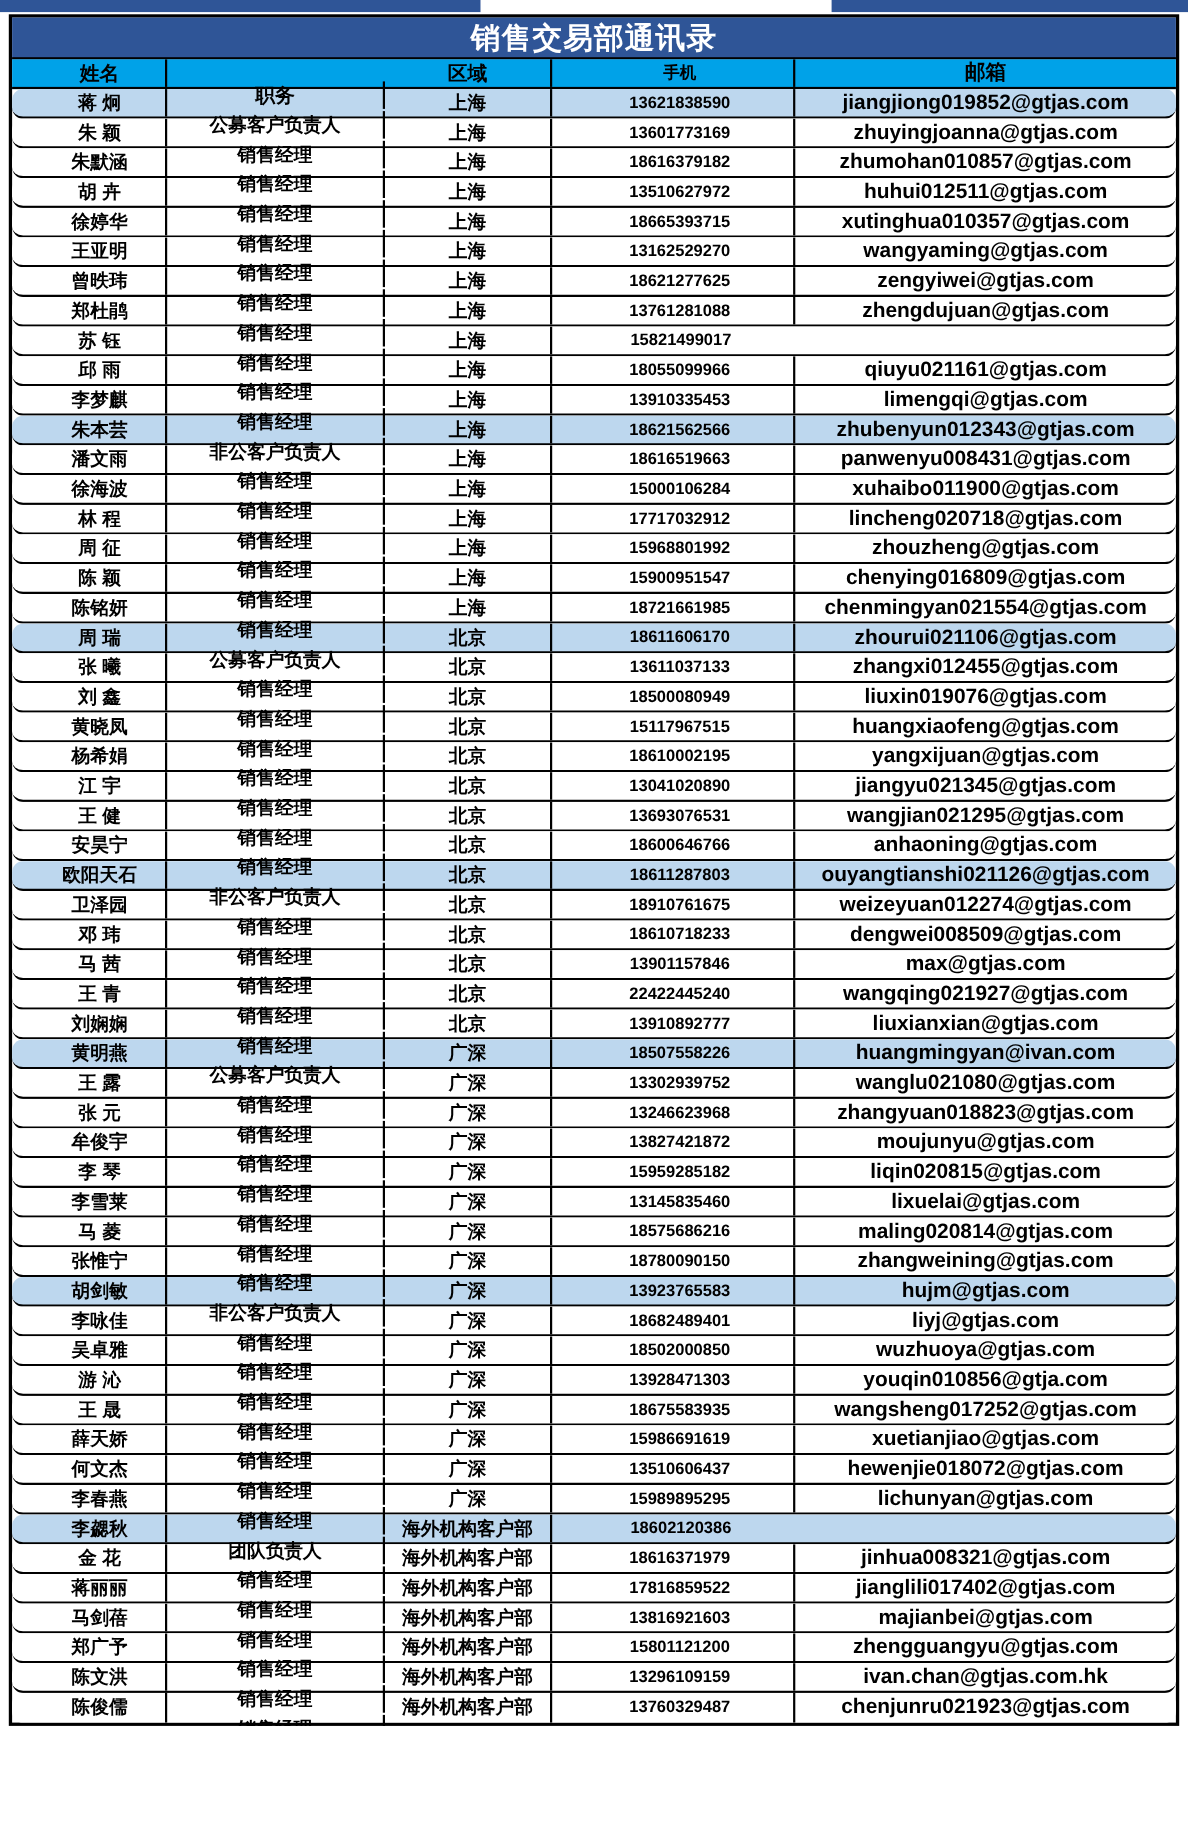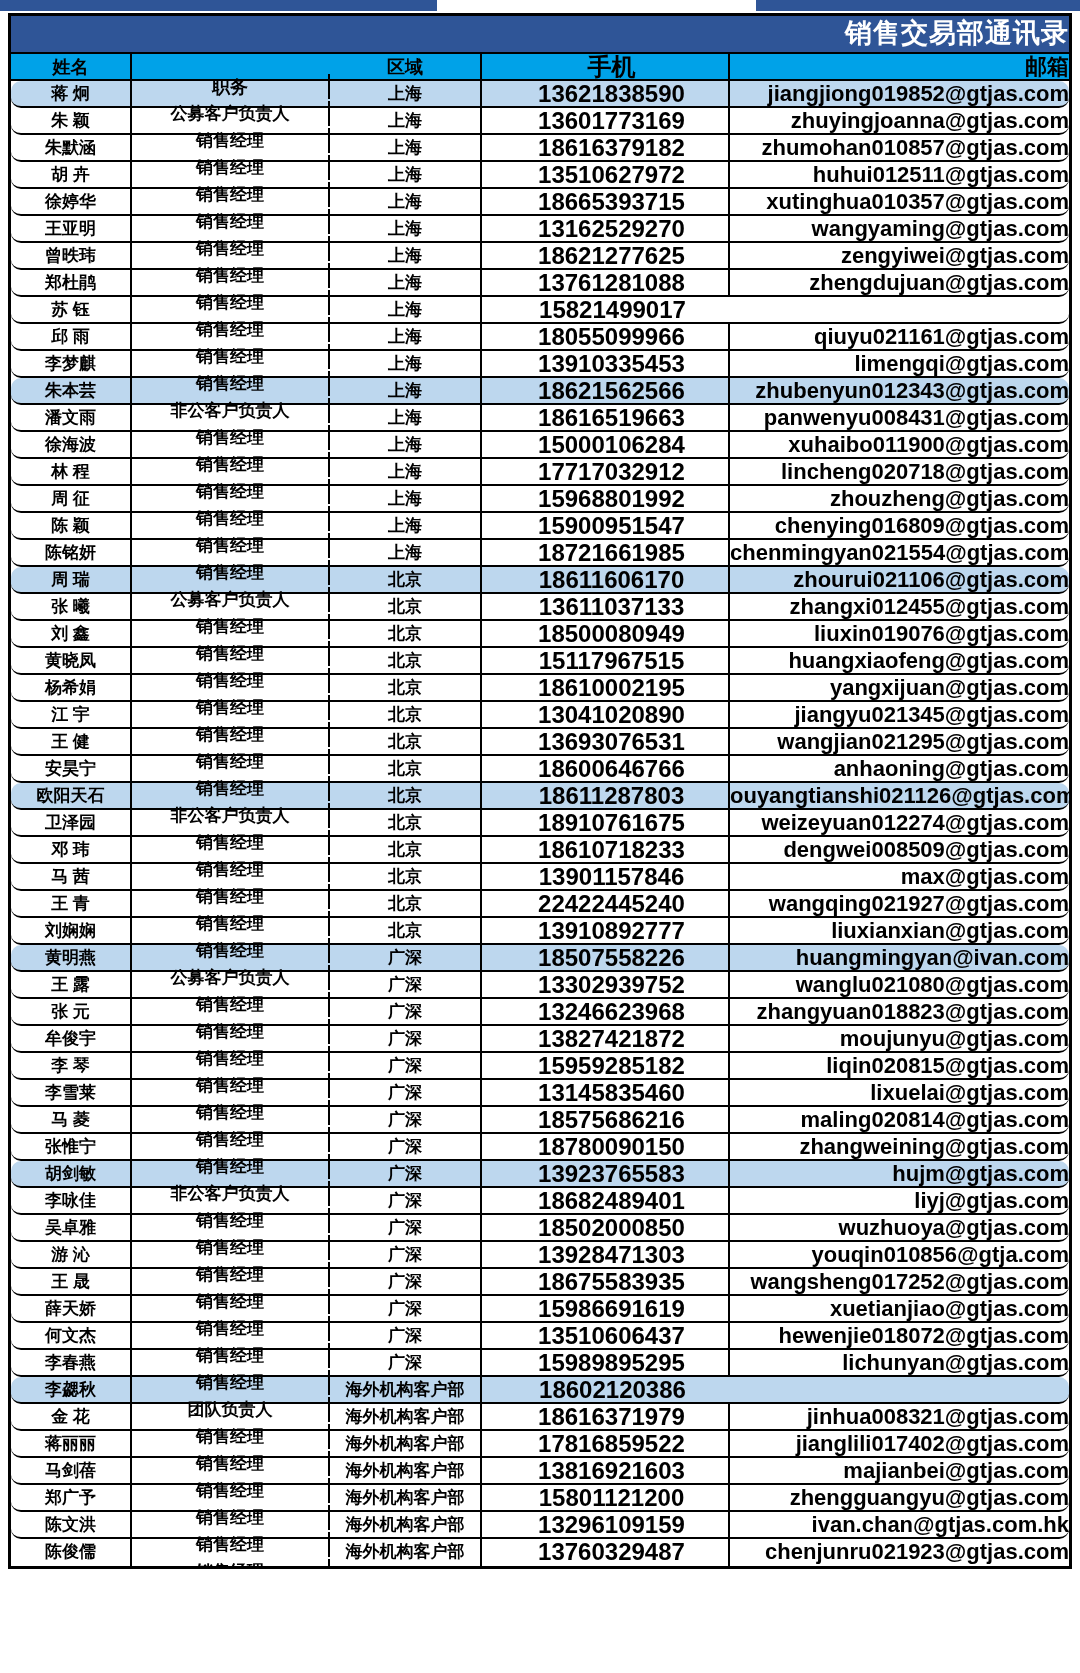--- a/index.html
+++ b/index.html
@@ -19,48 +19,47 @@
   .top-strip .seg-dark{background:var(--title-bg);height:100%;}
   .top-strip .seg-light{background:#ffffff;height:100%;}
   .seg-l{width:40.5%;} .seg-m{width:29.5%;} .seg-r{width:30%;}
 
   .table-wrap{
     margin:2px 8px 0 8px;
     border:3px solid var(--border);
   }
   .title-bar{
     background:var(--title-bg); color:var(--title-text);
-    text-align:right; font-size:27px; height:38px; line-height:38px;
+    text-align:center; font-size:27px; height:38px; line-height:38px;
     border-bottom:2px solid var(--border);
     letter-spacing:1px;
-    font-family:Liberation Mono, monospace;
   }
   .header-row{
     display:flex; background:var(--header-bg); color:var(--header-text);
     height:27px; line-height:26px; font-size:18px;
     border-bottom:2px solid var(--border);
   }
   .row{
     display:flex; height:27px; line-height:26px; font-size:17px;
     background:var(--row-bg);
     border-bottom:2px solid var(--border);
     border-radius:10px;
   }
   .row:last-child{border-bottom:none;}
   .row.hl{background:var(--highlight-bg);}
   .cell{
     text-align:center; overflow:hidden; white-space:nowrap;
     border-right:2px solid var(--border); height:100%;
   }
   .cell:last-child{border-right:none;}
-  .c-name{width:121px;}
+  .c-name{width:121px;margin-left:20px;}
   .c-title{width:198px;margin-top:20px;}
   .c-region{width:152px;}
-  .c-phone{width:248px; font-size:24px;padding-left:13px;}
-  .c-email{flex:1; font-size:22px;text-align:right;}
+  .c-phone{width:221px; font-size:15px;padding-left:13px;}
+  .c-email{flex:1; font-size:19px;}
 </style>
 </head>
 <body>
 
 <div class="top-strip">
   <div class="seg-dark seg-l"></div>
   <div class="seg-light seg-m"></div>
   <div class="seg-dark seg-r"></div>
 </div>
 

